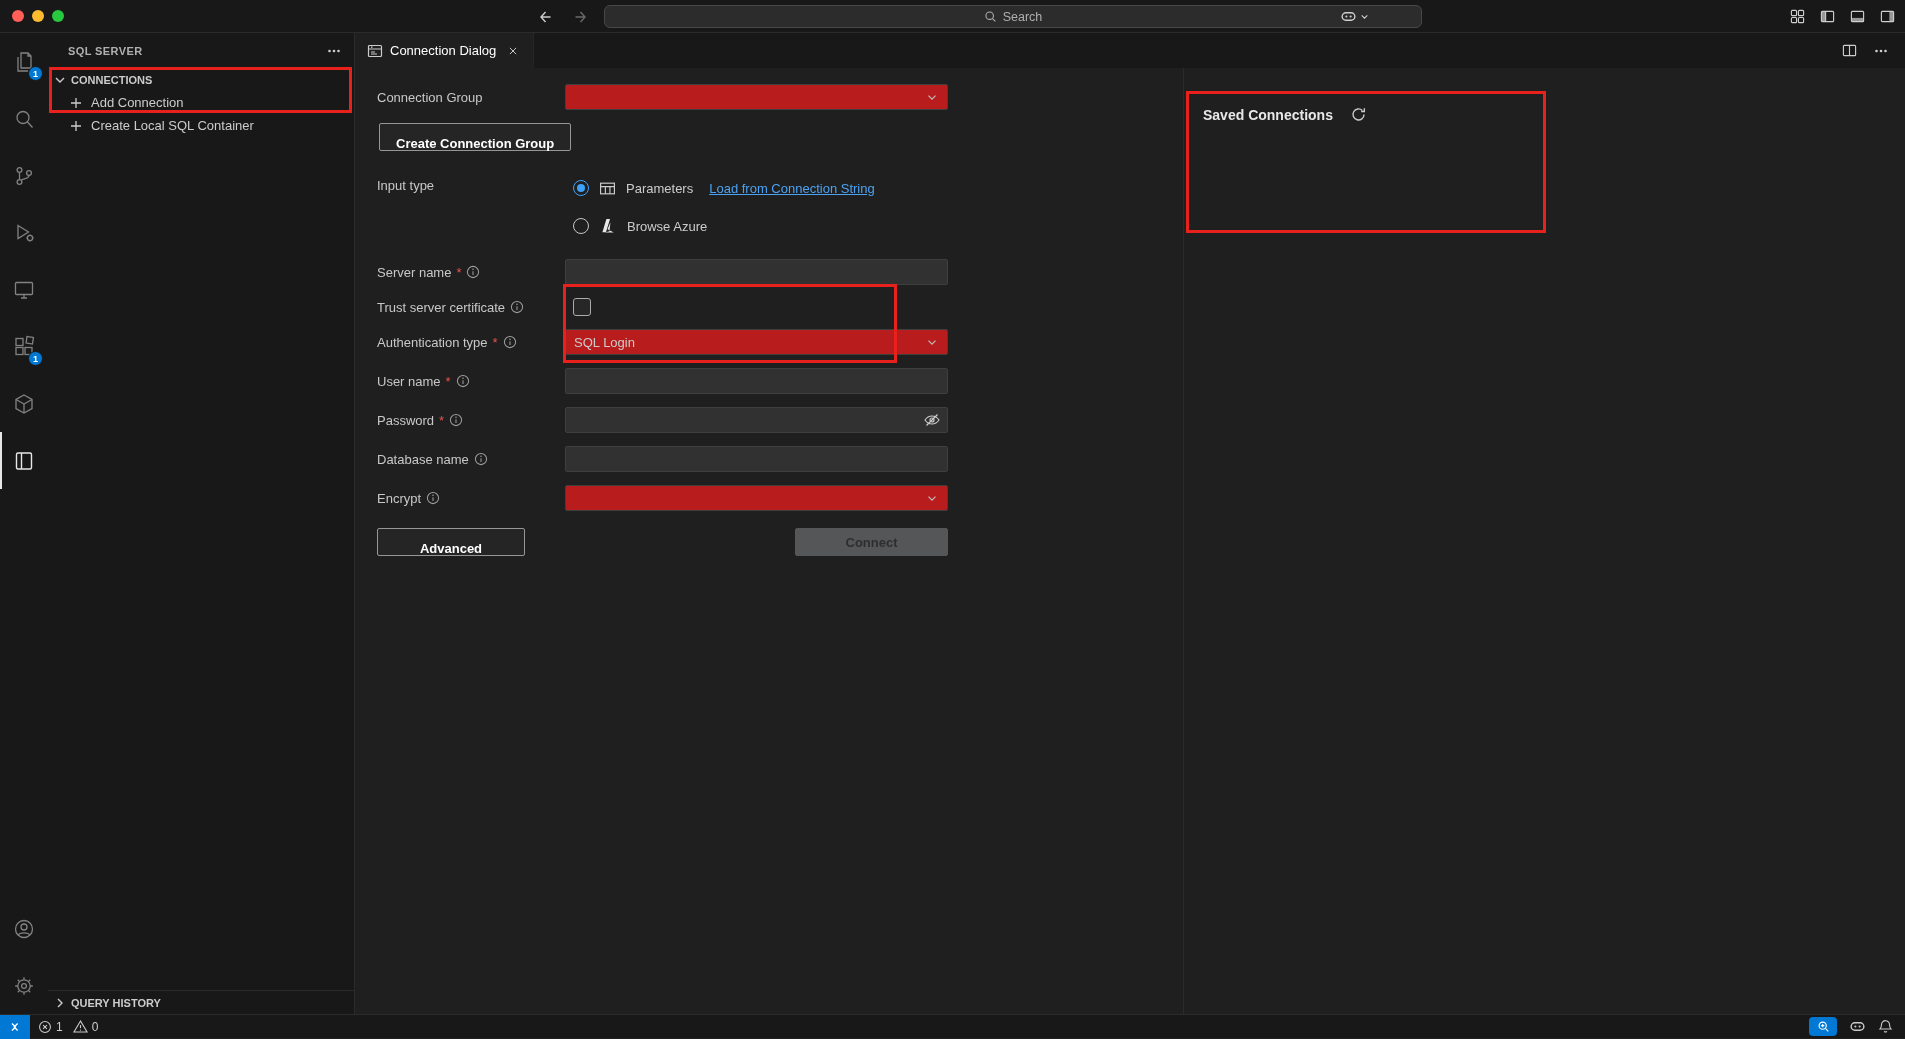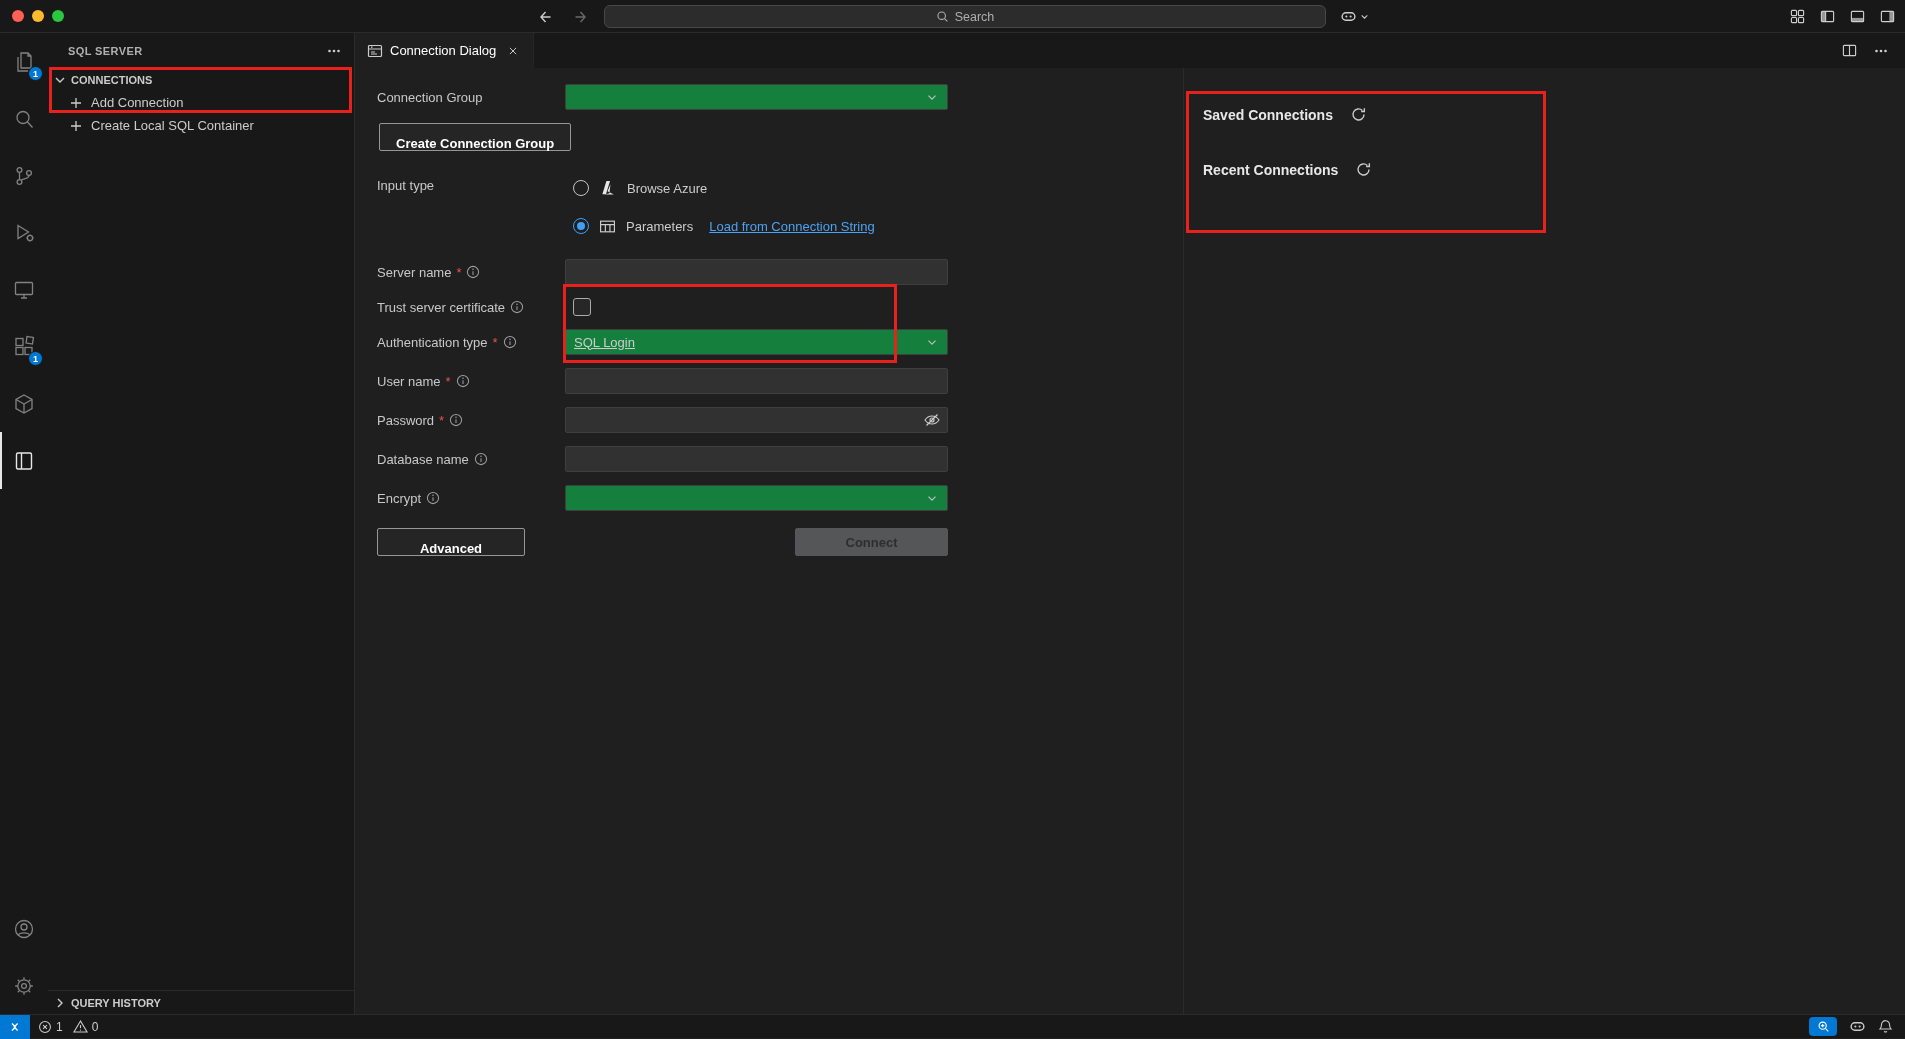--- a/index.html
+++ b/index.html
@@ -12,21 +12,21 @@
   svg { display:block; }
 
   
   .titlebar { height:33px; background:#181818; border-bottom:1px solid #2b2b2b;
     position:relative; display:flex; align-items:center; }
   .traffic { display:flex; gap:8px; padding-left:12px; }
   .tl { width:12px; height:12px; border-radius:50%; }
   .tl.red{background:#ff5f57}.tl.yellow{background:#febc2e}.tl.green{background:#28c840}
   .nav-arrows { position:absolute; left:536px; top:0; height:33px; display:flex; align-items:center; gap:22px; }
   .nav-arrows .fwd { opacity:.45; }
-  .tb-search { position:absolute; left:604px; top:5px; width:722px; height:23px;
+  .tb-search { position:absolute; left:604px; top:5px; width:818px; height:23px;
     background:#2c2c2c; border:1px solid #484848; border-radius:6px;
     display:flex; align-items:center; justify-content:center; gap:6px;
     color:#aeaeae; font-size:12.5px; cursor:pointer; }
   .tb-copilot { position:absolute; left:1340px; top:0; height:33px; display:flex; align-items:center; gap:3px; color:#cfcfcf; }
   .tb-right { position:absolute; right:10px; top:0; height:33px; display:flex; align-items:center; gap:15px; color:#cfcfcf; }
 
   
   .main { display:flex; height:981px; }
 
   
@@ -70,22 +70,22 @@
   .frow { display:flex; align-items:center; margin-bottom:13px; }
   .frow.top { align-items:flex-start; }
   .flabel { width:188px; display:flex; align-items:center; gap:5px; color:#c8c8c8; flex:none; }
   .frow.top .flabel { padding-top:5px; }
   .fctrl { width:383px; flex:none; position:relative; }
   .req { color:#e5534b; }
   .info { color:#9d9d9d; display:inline-flex; }
 
   .txt { width:100%; height:26px; background:#313131; border:1px solid #3f3f3f; border-radius:2px;
     color:#cccccc; padding:0 8px; font-size:13px; font-family:"Liberation Sans",sans-serif; outline:none; }
-  .dropdown { width:100%; height:26px; background:#15803d; border:1px solid #3f3f3f; border-radius:2px;
-    display:flex; align-items:center; padding:0 8px; color:#cccccc; cursor:pointer;text-decoration:underline; }
+  .dropdown { width:100%; height:26px; background:#b91c1c; border:1px solid #3f3f3f; border-radius:2px;
+    display:flex; align-items:center; padding:0 8px; color:#cccccc; cursor:pointer; }
   .dropdown .chev { margin-left:auto; color:#bdbdbd; }
   .checkbox { width:18px; height:18px; background:#272727; border:1px solid #ababab; border-radius:3px;
     margin-left:8px; cursor:pointer; }
   .eye-btn { position:absolute; right:7px; top:4px; color:#cccccc; cursor:pointer; }
 
   .btn-secondary { height:28px; padding:12px 16px; background:#252526; border:1px solid #969696;
     border-radius:2px; color:#ffffff; font-weight:700; font-size:13px; cursor:pointer;
     font-family:"Liberation Sans",sans-serif; }
   .btn-disabled { height:28px; width:153px; background:#555658; border:1px solid #555658;
     border-radius:2px; color:#2e2e2e; font-weight:700; font-size:13px;
@@ -396,40 +396,40 @@
           <button class="btn-secondary">Create Connection Group</button>
         </div>
 
         <div class="frow top">
           <div class="flabel">
               <span>Input type</span>
             </div>
           <div class="fctrl">
             <div class="radio-rows">
               <div class="radio-row">
-                <span class="radio"></span>
-                <span>
-                  <svg width="18" height="18" viewBox="0 0 16 16" fill="#e8e8e8">
-                      <path d="M6.6 1.8h3.2L6.2 13.6H3z"></path>
-                      <path d="M10.2 4.6 7.6 10.8l5.6 3H5.3l4-1.2z"></path>
-                    </svg>
-                </span>
-                <span>Browse Azure</span>
-              </div>
-              <div class="radio-row">
                 <span class="radio sel"></span>
                 <span>
                   <svg width="17" height="17" viewBox="0 0 16 16" fill="none" stroke="#cccccc" stroke-width="1.1">
                       <rect x="1.5" y="3" width="13" height="10"></rect>
                       <path d="M1.5 6.2h13M6 6.2V13M10.3 6.2V13"></path>
                     </svg>
                 </span>
                 <span>Parameters</span>
                 <a class="link">Load from Connection String</a>
               </div>
+              <div class="radio-row">
+                <span class="radio"></span>
+                <span>
+                  <svg width="18" height="18" viewBox="0 0 16 16" fill="#e8e8e8">
+                      <path d="M6.6 1.8h3.2L6.2 13.6H3z"></path>
+                      <path d="M10.2 4.6 7.6 10.8l5.6 3H5.3l4-1.2z"></path>
+                    </svg>
+                </span>
+                <span>Browse Azure</span>
+              </div>
             </div>
           </div>
         </div>
 
         <div class="frow" style="margin-top:18px;">
           <div class="flabel">
             <span>Server name</span>
             <span class="req">*</span>
             <span class="info">
               <svg width="14" height="14" viewBox="0 0 16 16" fill="none" stroke="#9d9d9d" stroke-width="1.2">
@@ -567,29 +567,20 @@
       <div class="right-panel">
         <div class="rp-row">
           <span class="rp-label">Saved Connections</span>
           <span class="rp-refresh">
             <svg width="17" height="17" viewBox="0 0 16 16" fill="none" stroke="#cccccc" stroke-width="1.3">
                 <path d="M13.2 8A5.2 5.2 0 1 1 11.6 4.2"></path>
                 <path d="M13.5 2.2v3h-3"></path>
               </svg>
           </span>
         </div>
-        <div class="rp-row">
-          <span class="rp-label">Recent Connections</span>
-          <span class="rp-refresh">
-            <svg width="17" height="17" viewBox="0 0 16 16" fill="none" stroke="#cccccc" stroke-width="1.3">
-                <path d="M13.2 8A5.2 5.2 0 1 1 11.6 4.2"></path>
-                <path d="M13.5 2.2v3h-3"></path>
-              </svg>
-          </span>
-        </div>
       </div>
     </div>
   </div>
 </div>
 
 <div class="statusbar">
   <div class="sb-remote">
     <span>
       <svg width="14" height="14" viewBox="0 0 16 16" fill="none" stroke="#ffffff" stroke-width="1.5">
           <path d="m5.5 4 4 4-4 4M12 4 8 8l4 4" transform="translate(-1,0)"></path>

